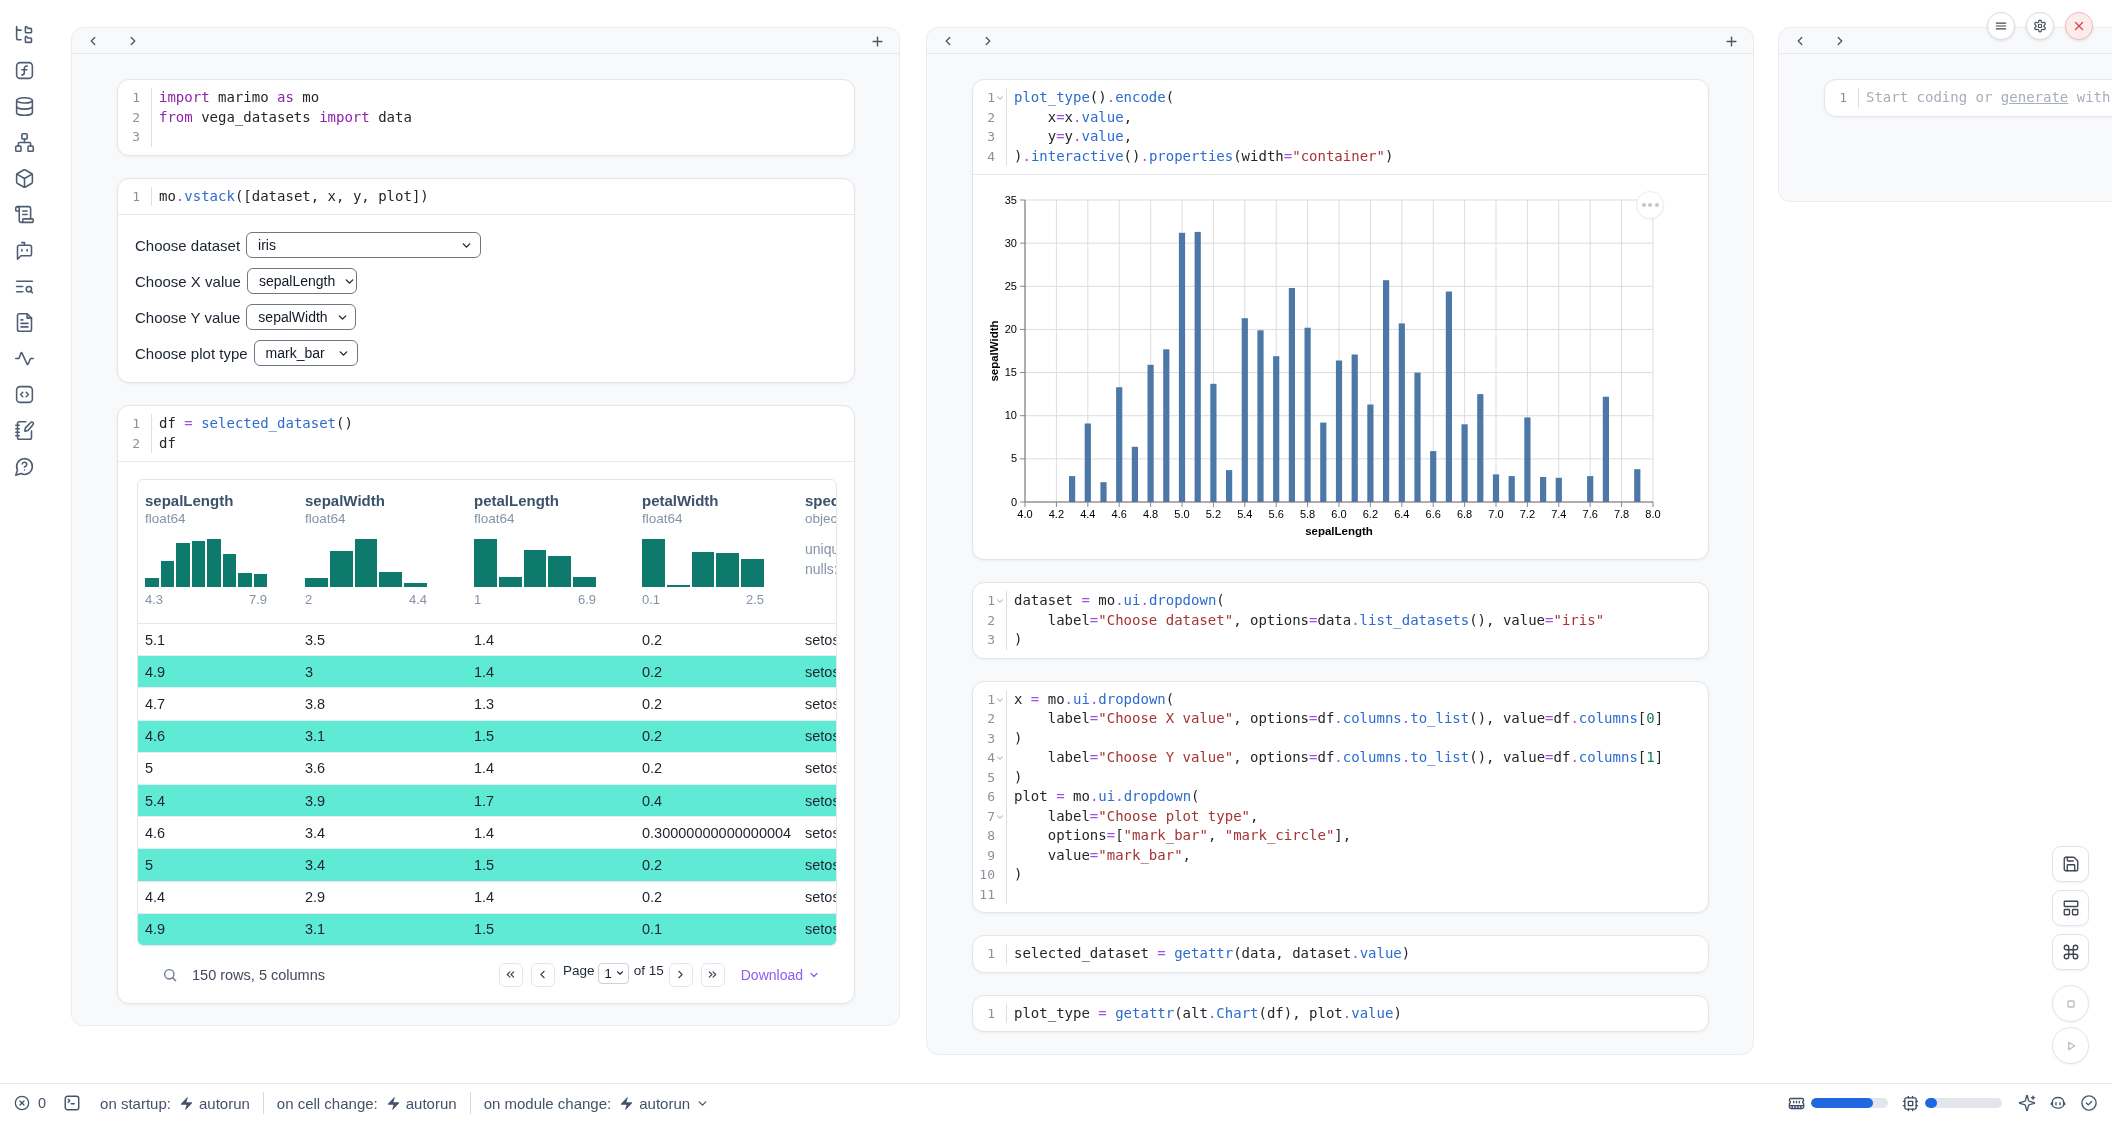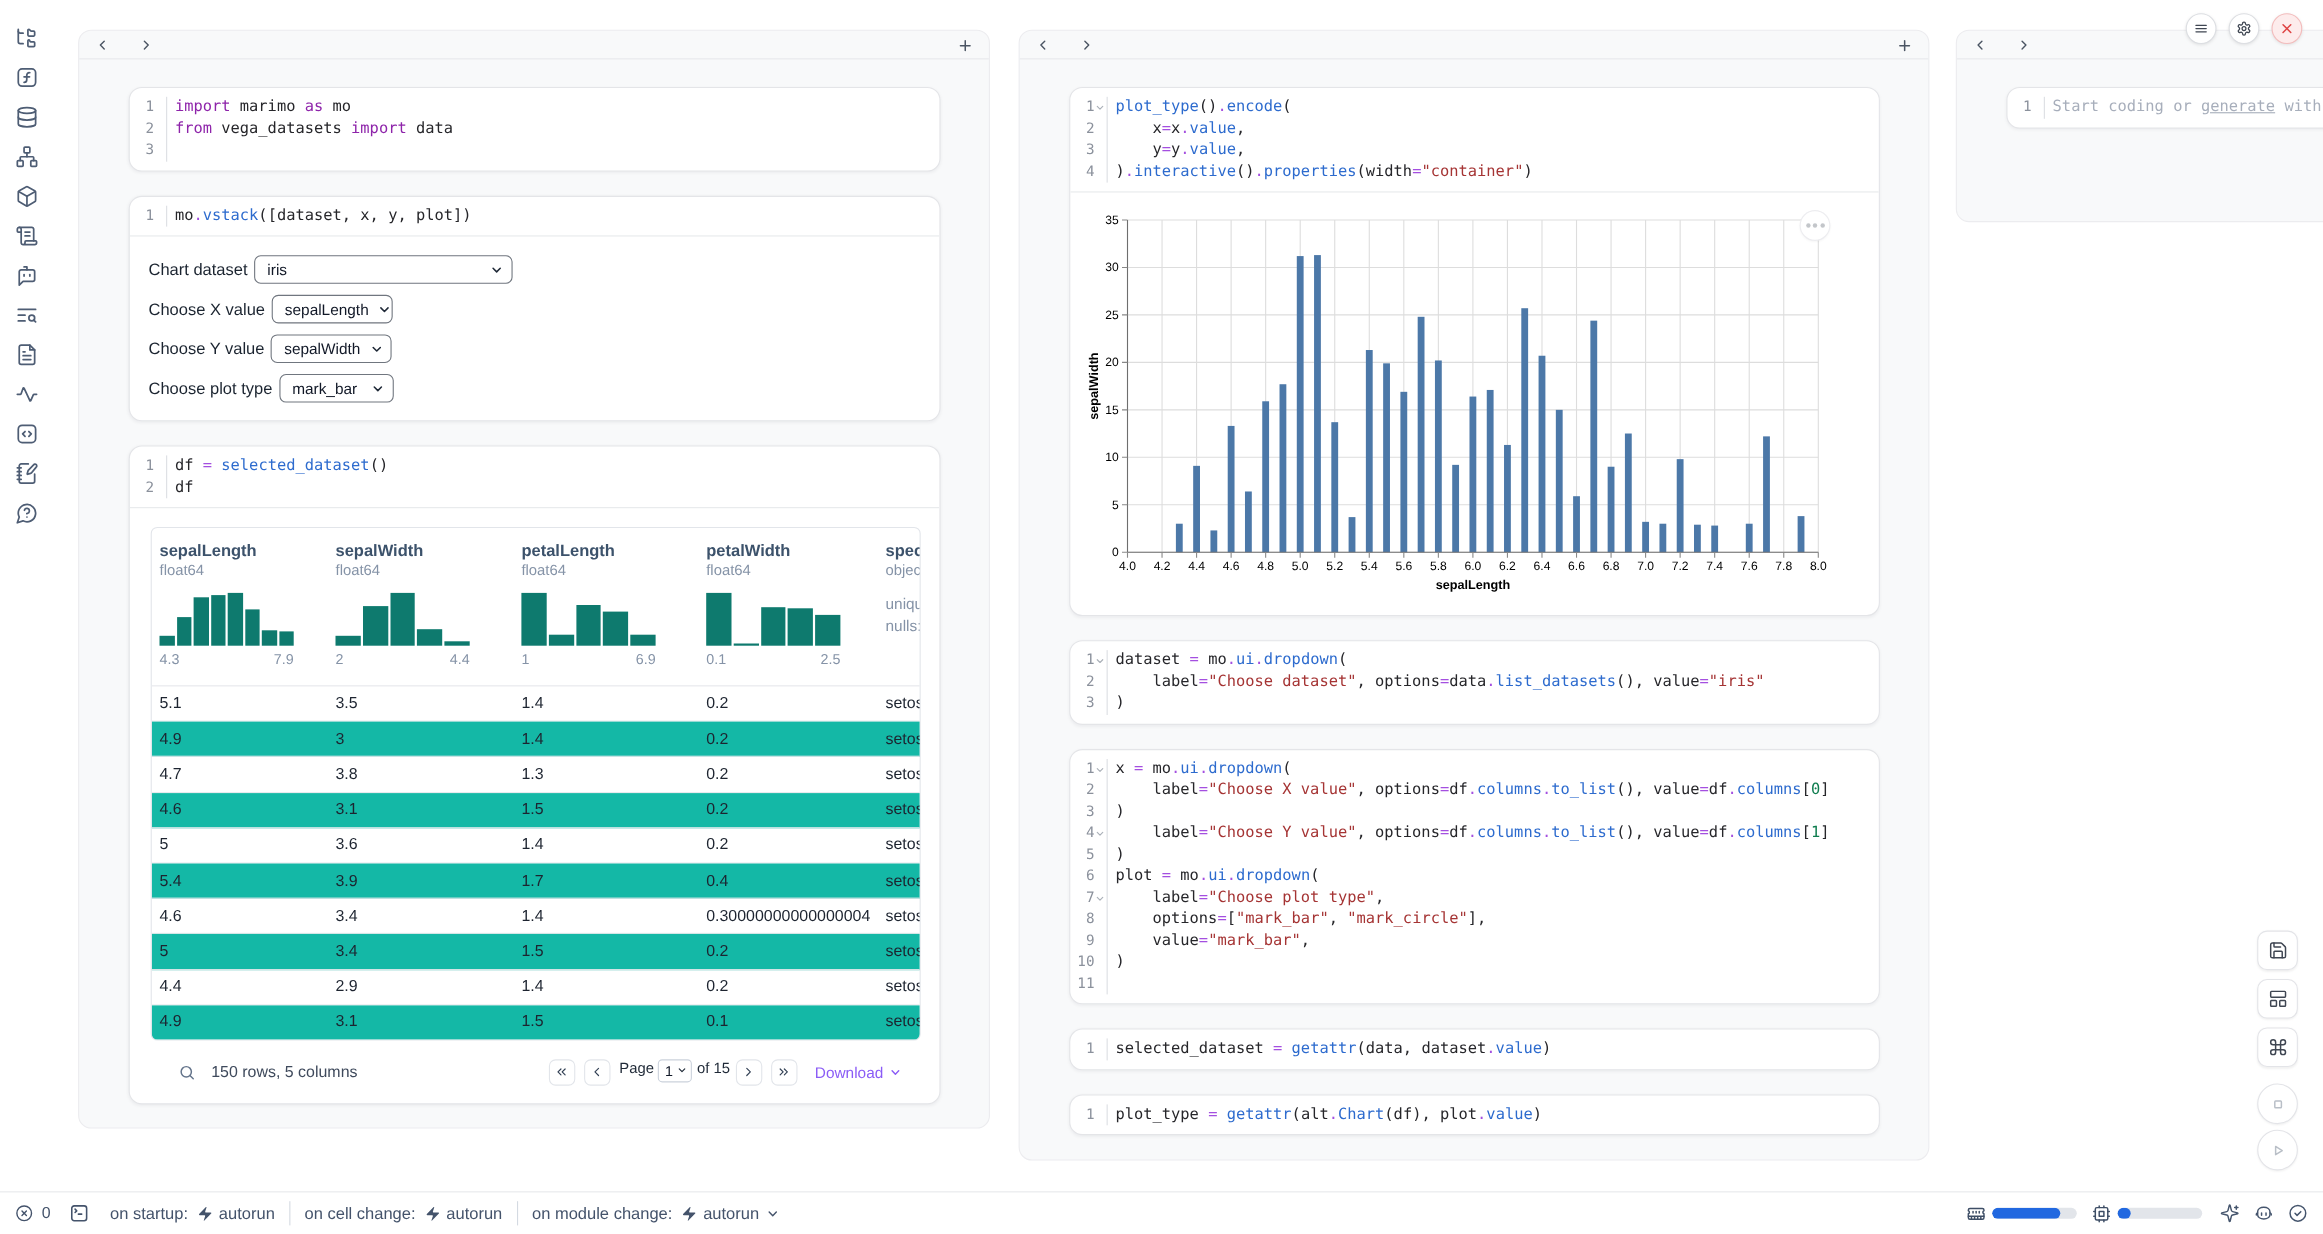--- a/index.html
+++ b/index.html
@@ -59,21 +59,21 @@
   .tbl { width:900px; }
   .tbl-hdr { display:flex; height:144px; border-bottom:1px solid #e5e7eb; }
   .th { flex:none; padding:11px 7px 0 7px; }
   .th .nm { font-size:15px; font-weight:bold; color:#3c526b; line-height:19px; }
   .th .dt { font-size:13.5px; color:#8593a7; margin-top:1px; }
   .th .hist { margin-top:13px; height:48px; width:122px; display:flex; align-items:flex-end; gap:2px; }
   .hist .hb { flex:1; background:#0e7a6e; }
   .th .mm { width:122px; display:flex; justify-content:space-between; font-size:13px; color:#8593a7; margin-top:5px; }
   .th .stats { margin-top:13px; font-size:14px; color:#8593a7; line-height:20px; }
   .tr { display:flex; height:32.2px; border-bottom:1px solid #e8eaee; align-items:center; }
-  .tr.even { background:#14b8a6; }
+  .tr.even { background:#5eead4; }
   .td { flex:none; padding-left:7px; font-size:14.5px; color:#1d2430; white-space:nowrap; overflow:hidden; }
   .tbl-footer { height:57px; display:flex; align-items:center; padding:0 17px 0 25px; }
   .tbl-footer .fsearch { width:16px; height:16px; color:#64748b; flex:none; }
   .tbl-footer .fsum { font-size:14.5px; color:#3f4a5c; margin-left:14px; }
   .pg { margin-left:auto; display:flex; }
   .pg-btn { width:24px; height:24px; border:1px solid #e2e5ea; border-radius:6px; background:#fff; display:flex; align-items:center; justify-content:center; color:#334155; cursor:pointer; }
   .pg-btn svg { width:13px; height:13px; }
   .pg-label { font-size:13.5px; color:#1f2937; }
   .pg-sel { height:21px; border:1px solid #cbd2dc; border-radius:4px; background:#fff; display:flex; align-items:center; padding:0 3px 0 5px; font-size:13px; color:#111827; cursor:pointer; }
   .pg-sel svg { width:10px; height:10px; margin-left:3px; color:#1f2937; }
@@ -289,21 +289,21 @@
               <span class="num">1</span>
             </div>
           </div>
           <div class="code-lines">
             <div class="cl"><span>mo</span><span class="tk-o">.</span><span class="tk-f">vstack</span><span>([dataset, x, y, plot])</span></div>
           </div>
         </div>
         <div class="cell-output">
           <div class="controls">
             <div class="ctl-row">
-              <span class="ctl-label">Chart dataset</span>
+              <span class="ctl-label">Choose dataset</span>
               <span class="sel" style="width: 235px;">
                 <span>iris</span>
                 <span>
                   <svg viewBox="0 0 24 24" fill="none" stroke="currentColor" stroke-width="2.6" stroke-linecap="round" stroke-linejoin="round" style="width: 13px; height: 13px;">
                     <path d="m6 9 6 6 6-6"></path>
                   </svg>
                 </span>
               </span>
             </div>
             <div class="ctl-row">

